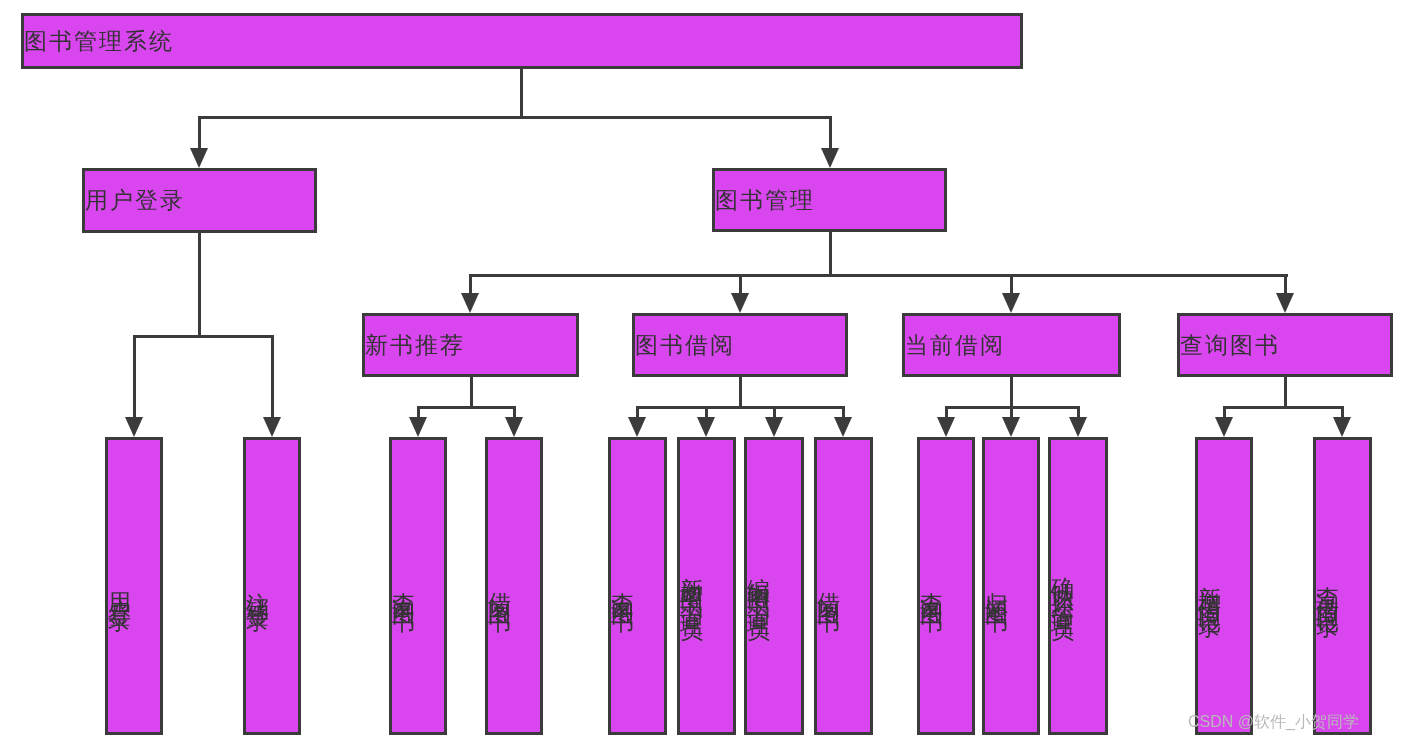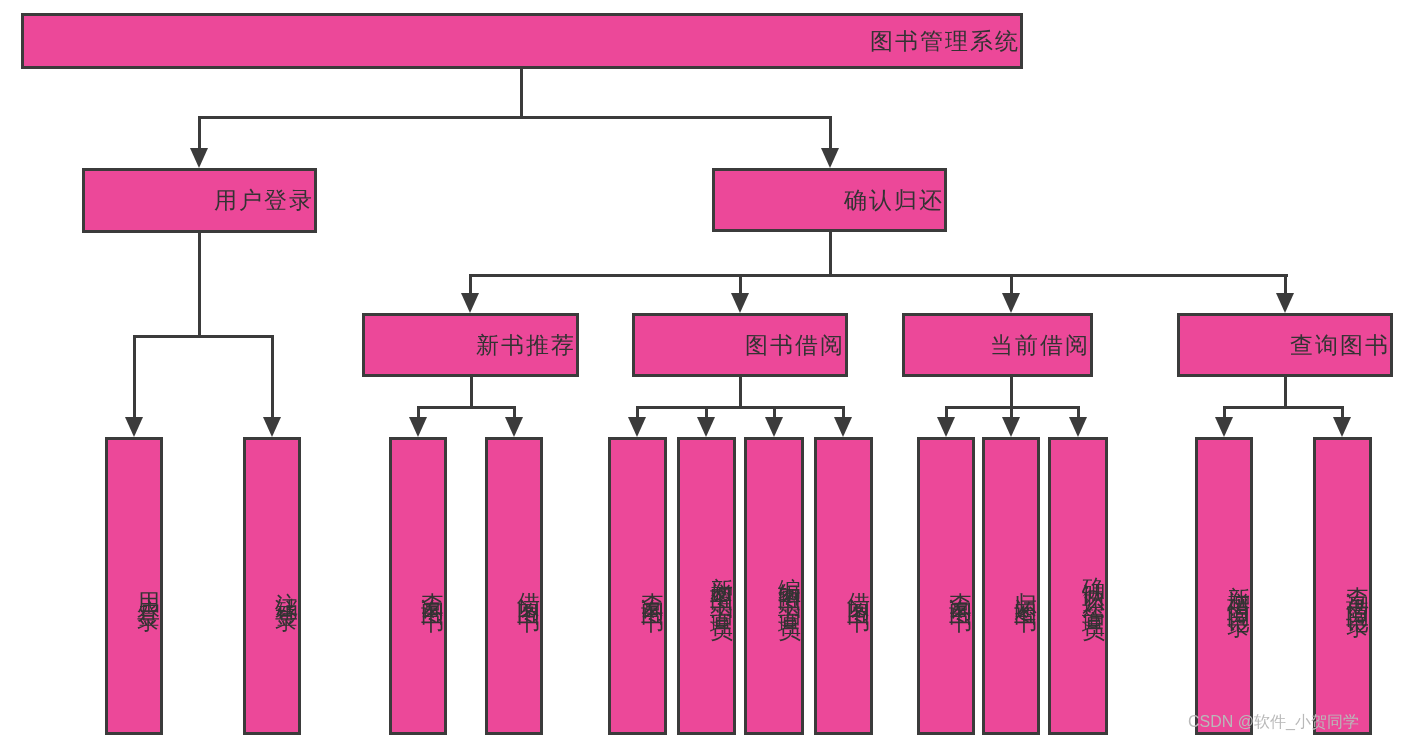--- a/index.html
+++ b/index.html
@@ -13,24 +13,24 @@
     position:relative;
     width:1405px;height:747px;
     background:var(--bg);
     font-family:"Liberation Sans","DejaVu Sans",sans-serif;
     overflow:hidden;
   }
   .box{
     position:absolute;
     box-sizing:border-box;
     border:3px solid var(--line);
-    background:#ec4899;
+    background:#d946ef;
     display:flex;
     align-items:center;
-    justify-content:flex-end;
+    justify-content:flex-start;
     color:var(--text);
   }
   .box.h span{
     font-size:23px;
     letter-spacing:2px;
     white-space:nowrap;
   }
   .box.v span{
     writing-mode:vertical-rl;
     text-orientation:upright;
@@ -60,30 +60,30 @@
 <div class="canvas">
 
   <div class="box h" style="left:21px;top:13px;width:1002px;height:56px">
     <span>图书管理系统</span>
   </div>
 
   <div class="box h" style="left:82px;top:168px;width:235px;height:65px">
     <span>用户登录</span>
   </div>
   <div class="box h" style="left:712px;top:168px;width:235px;height:64px">
-    <span>确认归还</span>
+    <span>图书管理</span>
   </div>
 
   <div class="box h" style="left:632px;top:313px;width:216px;height:64px">
     <span>图书借阅</span>
   </div>
   <div class="box h" style="left:362px;top:313px;width:217px;height:64px">
     <span>新书推荐</span>
   </div>
-  <div class="box h" style="left:902px;top:313px;width:191px;height:64px">
+  <div class="box h" style="left:902px;top:313px;width:219px;height:64px">
     <span>当前借阅</span>
   </div>
   <div class="box h" style="left:1177px;top:313px;width:216px;height:64px">
     <span>查询图书</span>
   </div>
 
   <div class="box v" style="left:105px;top:437px;width:58px;height:298px">
     <span>用户登录</span>
   </div>
   <div class="box v" style="left:243px;top:437px;width:58px;height:298px">

